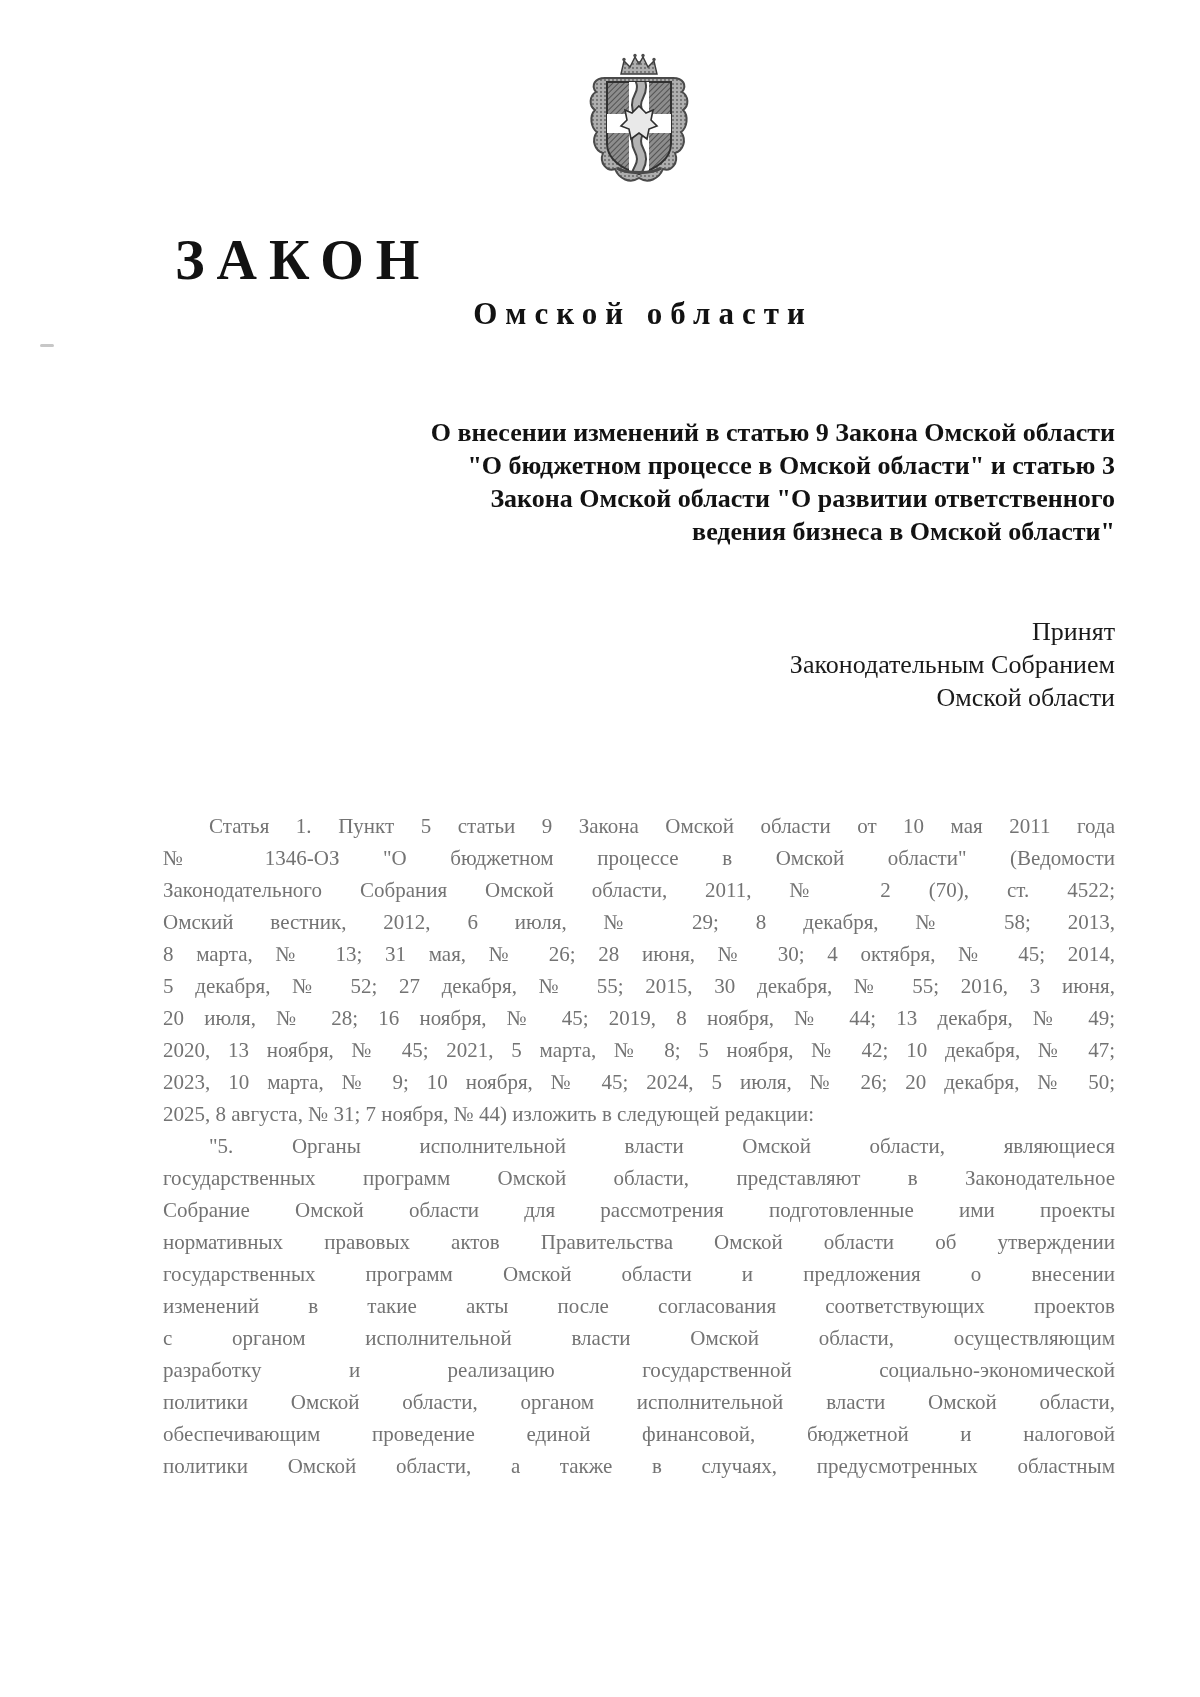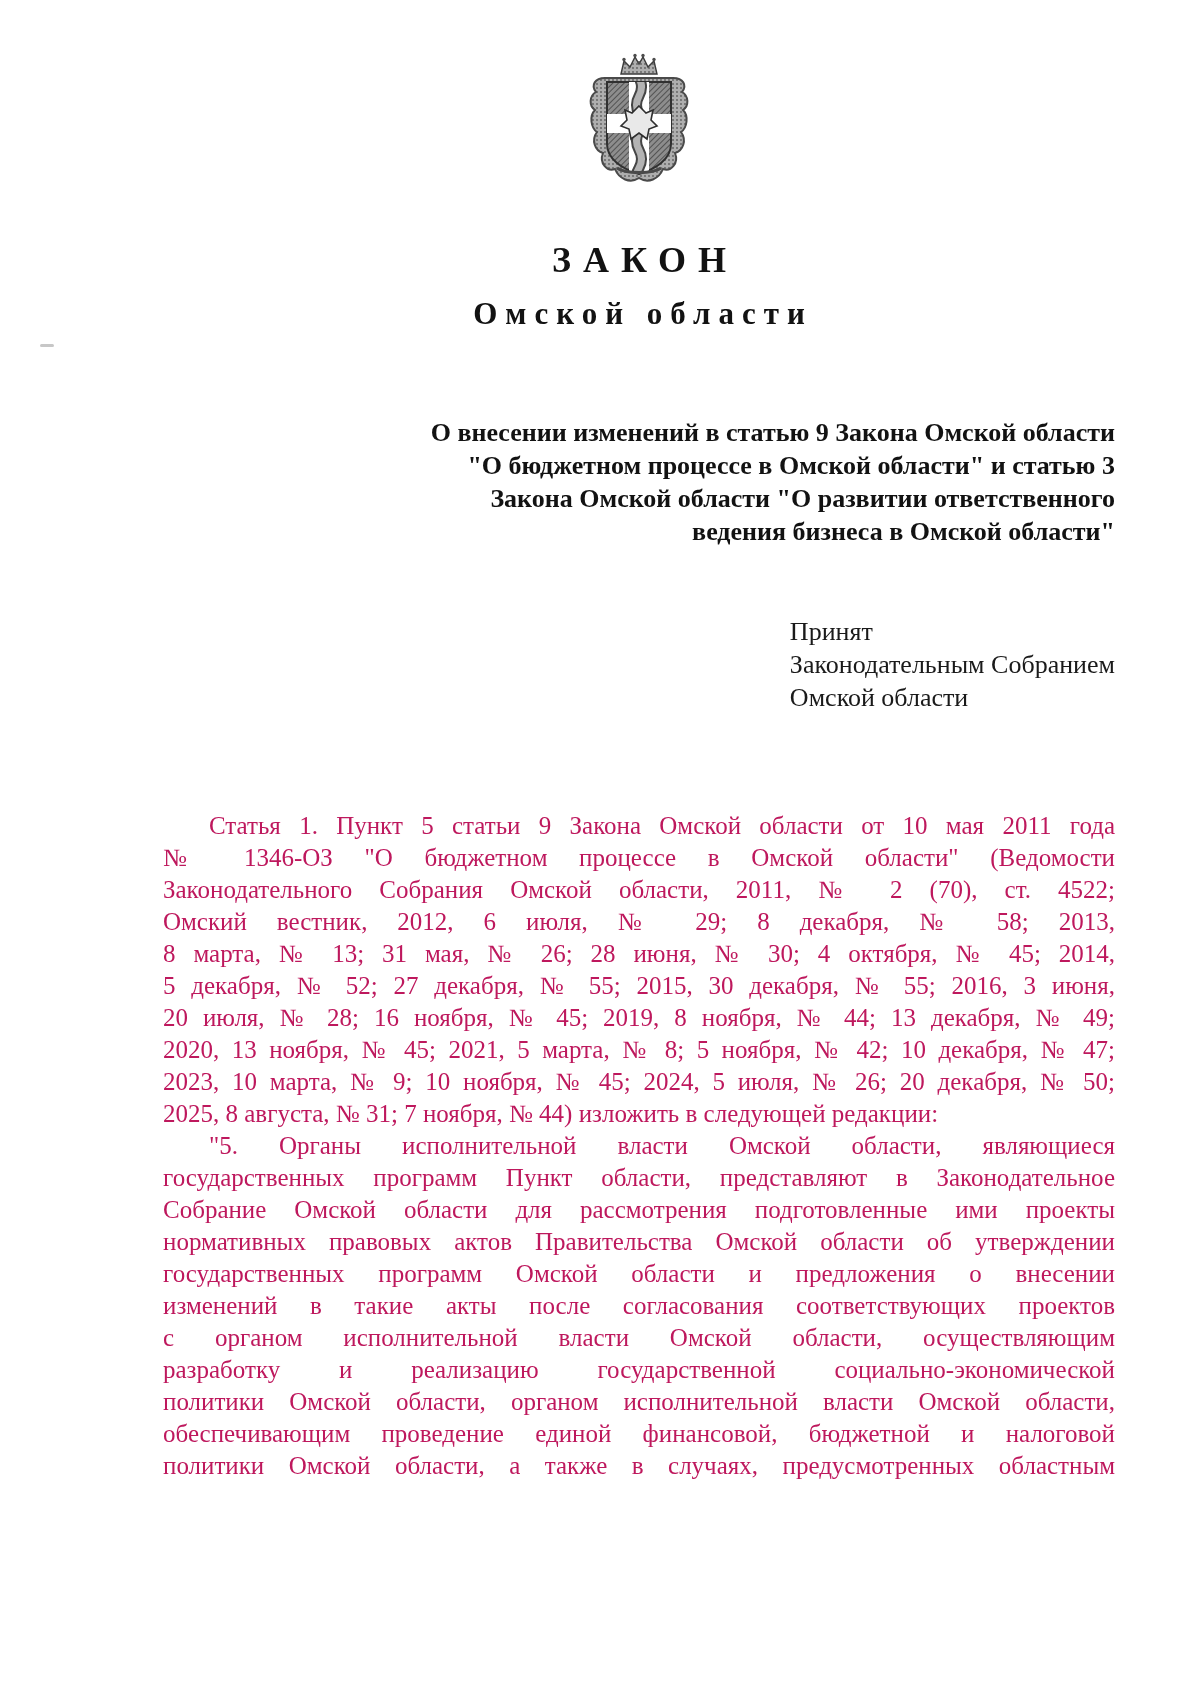--- a/index.html
+++ b/index.html
@@ -14,22 +14,21 @@
     background: #ffffff;
     color: #151515;
     overflow: hidden;
   }
   .emblem {
     position: absolute; left: 583px; top: 50px;
     width: 112px; height: 138px;
   }
   .doc-type {
     position: absolute; left: 163px; top: 236px; width: 952px;
-    text-align: center;
-    font-size: 36px; font-weight: bold;
+    font-size: 56px; font-weight: bold;
     letter-spacing: 12px; text-indent: 12px;
     line-height: 48px;
     color: #121212;
   }
   .region {
     position: absolute; left: 163px; top: 296px; width: 952px;
     text-align: center;
     font-size: 31px; font-weight: bold;
     letter-spacing: 8px; text-indent: 8px;
     line-height: 36px;
@@ -37,28 +36,28 @@
   }
   .doc-title {
     position: absolute; left: 163px; top: 416px; width: 952px;
     text-align: right;
     font-size: 26px; font-weight: bold;
     line-height: 33px;
     color: #121212;
   }
   .adoption {
     position: absolute; right: 85px; top: 615px;
-    text-align: left;
+    text-align: right;
     font-size: 26px; line-height: 33px;
     color: #1a1a1a;
   }
   .body-text {
     position: absolute; left: 163px; top: 810px; width: 952px;
-    font-size: 25px; line-height: 32px;
-    color: #be185d;
+    font-size: 21px; line-height: 32px;
+    color: #737373;
   }
   .line {
     text-align: justify;
     text-align-last: justify;
     height: 32px;
   }
   .line.indent { padding-left: 46px; }
   .line.last-left { text-align-last: left; }
   .artifact-dash {
     position: absolute; left: 40px; top: 344px;
@@ -138,21 +137,21 @@
         <div class="line">Омский вестник, 2012, 6 июля, № 29; 8 декабря, № 58; 2013,</div>
         <div class="line">8 марта, № 13; 31 мая, № 26; 28 июня, № 30; 4 октября, № 45; 2014,</div>
         <div class="line">5 декабря, № 52; 27 декабря, № 55; 2015, 30 декабря, № 55; 2016, 3 июня,</div>
         <div class="line">20 июля, № 28; 16 ноября, № 45; 2019, 8 ноября, № 44; 13 декабря, № 49;</div>
         <div class="line">2020, 13 ноября, № 45; 2021, 5 марта, № 8; 5 ноября, № 42; 10 декабря, № 47;</div>
         <div class="line">2023, 10 марта, № 9; 10 ноября, № 45; 2024, 5 июля, № 26; 20 декабря, № 50;</div>
         <div class="line last-left">2025, 8 августа, № 31; 7 ноября, № 44) изложить в следующей редакции:</div>
       </div>
     <div>
         <div class="line indent">"5. Органы исполнительной власти Омской области, являющиеся</div>
-        <div class="line">государственных программ Пункт области, представляют в Законодательное</div>
+        <div class="line">государственных программ Омской области, представляют в Законодательное</div>
         <div class="line">Собрание Омской области для рассмотрения подготовленные ими проекты</div>
         <div class="line">нормативных правовых актов Правительства Омской области об утверждении</div>
         <div class="line">государственных программ Омской области и предложения о внесении</div>
         <div class="line">изменений в такие акты после согласования соответствующих проектов</div>
         <div class="line">с органом исполнительной власти Омской области, осуществляющим</div>
         <div class="line">разработку и реализацию государственной социально-экономической</div>
         <div class="line">политики Омской области, органом исполнительной власти Омской области,</div>
         <div class="line">обеспечивающим проведение единой финансовой, бюджетной и налоговой</div>
         <div class="line">политики Омской области, а также в случаях, предусмотренных областным</div>
       </div>

